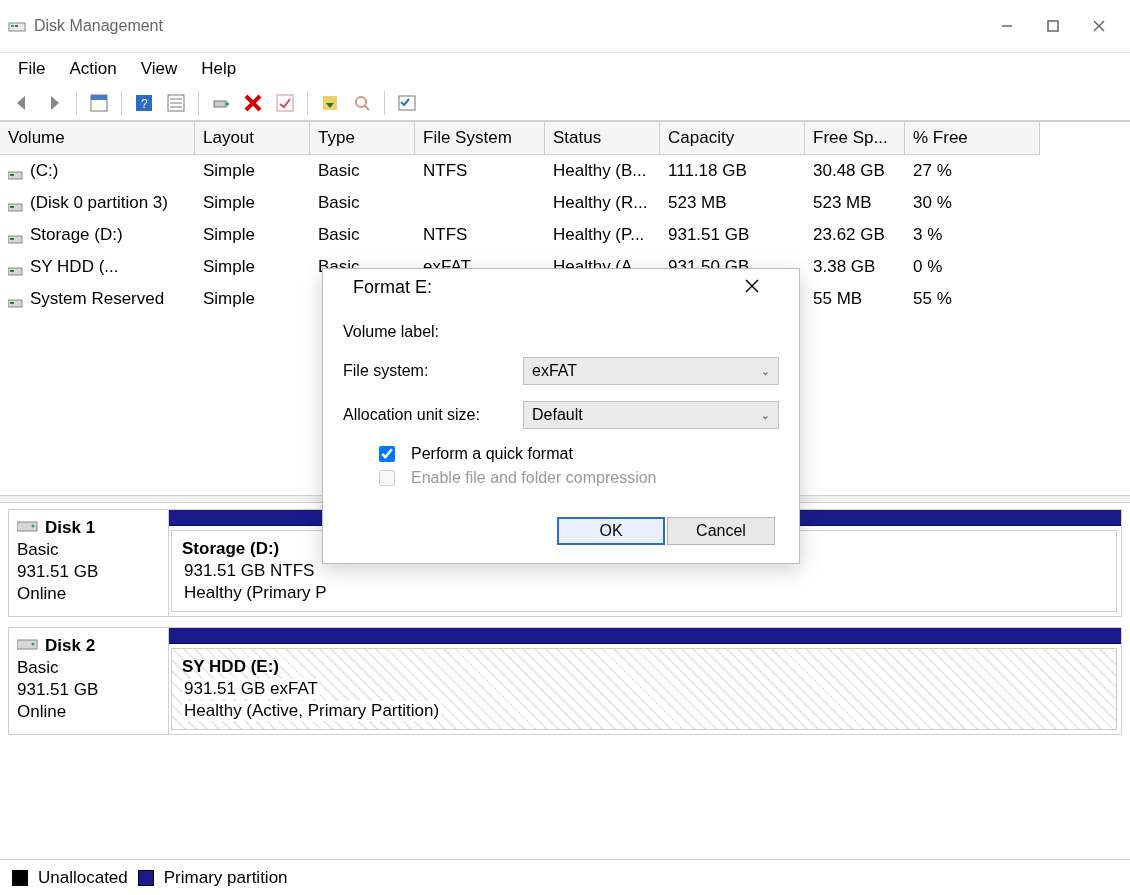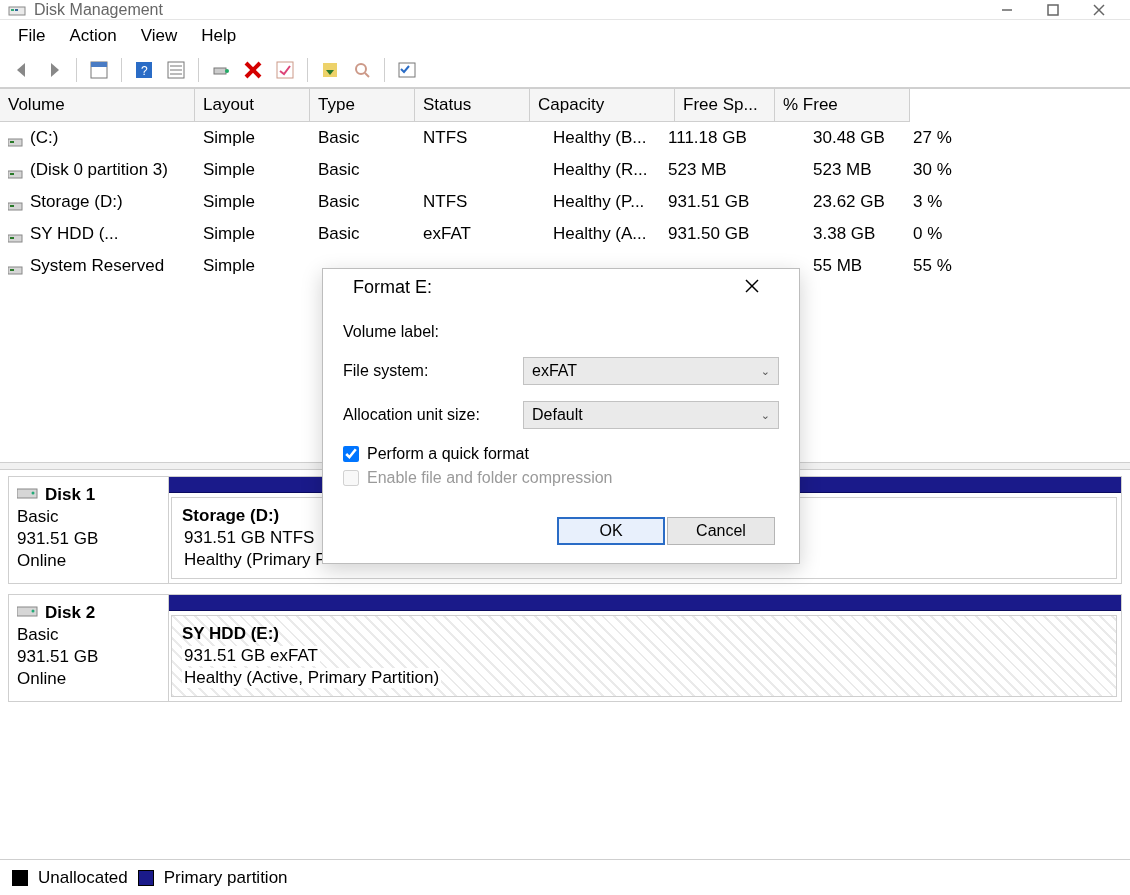--- a/index.html
+++ b/index.html
@@ -1,19 +1,19 @@
 <!DOCTYPE html>
 <html><head>
 <meta charset="utf-8">
 <style>
   * { margin: 0; padding: 0; box-sizing: border-box; font-family: "Segoe UI", Tahoma, Arial, sans-serif; }
   body { background: #ffffff; color: #000; width: 1130px; height: 895px; overflow: hidden; font-size: 16px; }
 
   
-  .titlebar { height: 20px; display: flex; align-items: center; padding: 0 8px; background: #fff; border-bottom: 1px solid #e5e5e5;}
+  .titlebar { height: 53px; display: flex; align-items: center; padding: 0 8px; background: #fff; border-bottom: 1px solid #e5e5e5;}
   .titlebar .app-icon { width: 18px; height: 18px; margin-right: 8px; display:inline-block;}
   .titlebar .title { color: #666; font-size: 16px; flex: 1; }
   .win-controls { display: flex; gap: 0; }
   .win-btn { width: 46px; height: 30px; display:flex; align-items:center; justify-content:center; color:#666;}
   .win-btn svg { stroke:#666; }
 
   
   .menubar { height: 32px; display:flex; align-items:center; padding: 0 8px; gap: 4px; }
   .menubar span { padding: 4px 10px; font-size: 17px; }
 
@@ -60,21 +60,21 @@
   .dialog .dclose { margin-left:auto; width:34px; text-align:center;}
   .dialog .form { padding: 18px 20px 10px 20px; }
   .frow { display:flex; align-items:center; margin-bottom:16px;}
   .frow .flabel { width:180px; font-size:16px;}
   .frow .fctrl { flex:1; }
   .frow input[type=text]{ width:100%; height:28px; border:1px solid #2a6cc6; padding:2px 4px; font-size:16px;}
   .frow input[type=text].sel { background:#1a61c8; color:#fff;}
   .frow input[type=text].sel::selection{background:#1a61c8;color:#fff;}
   .select { width:100%; height:28px; border:1px solid #c2c2c2; background:#eaeaea; padding:2px 8px; font-size:16px; display:flex; align-items:center; justify-content:space-between;}
   .select .caret { font-size:11px; color:#555;}
-  .chk { display:flex; align-items:center; gap:8px; font-size:16px; margin-top:6px;}
+  .chk { display:flex; align-items:center; gap:16px; font-size:16px; margin-top:6px;margin-left:36px;}
   .chk input{width:16px;height:16px;}
   .disabled { color:#9a9a9a;}
   .dbuttons { display:flex; justify-content:flex-end; gap:2px; padding: 20px 24px 18px 20px;}
   .dbtn { width:108px; height:28px; border:1px solid #b5b5b5; background:#e8e8e8; font-size:16px; display:flex; align-items:center; justify-content:center;}
   .dbtn.primary { border:2px solid #2a6cc6; background:#e8f0fc;}
 
 </style>
 </head>
 <body>
 
@@ -186,20 +186,21 @@
         <polyline points="4,9 7,12 12,6" fill="none" stroke="#2a6cc6" stroke-width="2"></polyline>
       </svg>
     </div>
 </div>
 
 <div class="grid">
   <div class="hdr-row">
     <div class="col hdr c0">Volume</div>
     <div class="col hdr c1">Layout</div>
     <div class="col hdr c2">Type</div>
+    <div class="col hdr c3">File System</div>
     <div class="col hdr c4">Status</div>
     <div class="col hdr c5">Capacity</div>
     <div class="col hdr c6">Free Sp...</div>
     <div class="col hdr c7">% Free</div>
   </div>
   <div id="rows">
       <div class="row">
         <div class="col c0"><span class="disk-icon"><svg width="16" height="12">
               <rect x="0" y="3" width="14" height="7" fill="#d6d6d6" stroke="#888"></rect>
               <rect x="2" y="5" width="4" height="2" fill="#2a7a2a"></rect>

